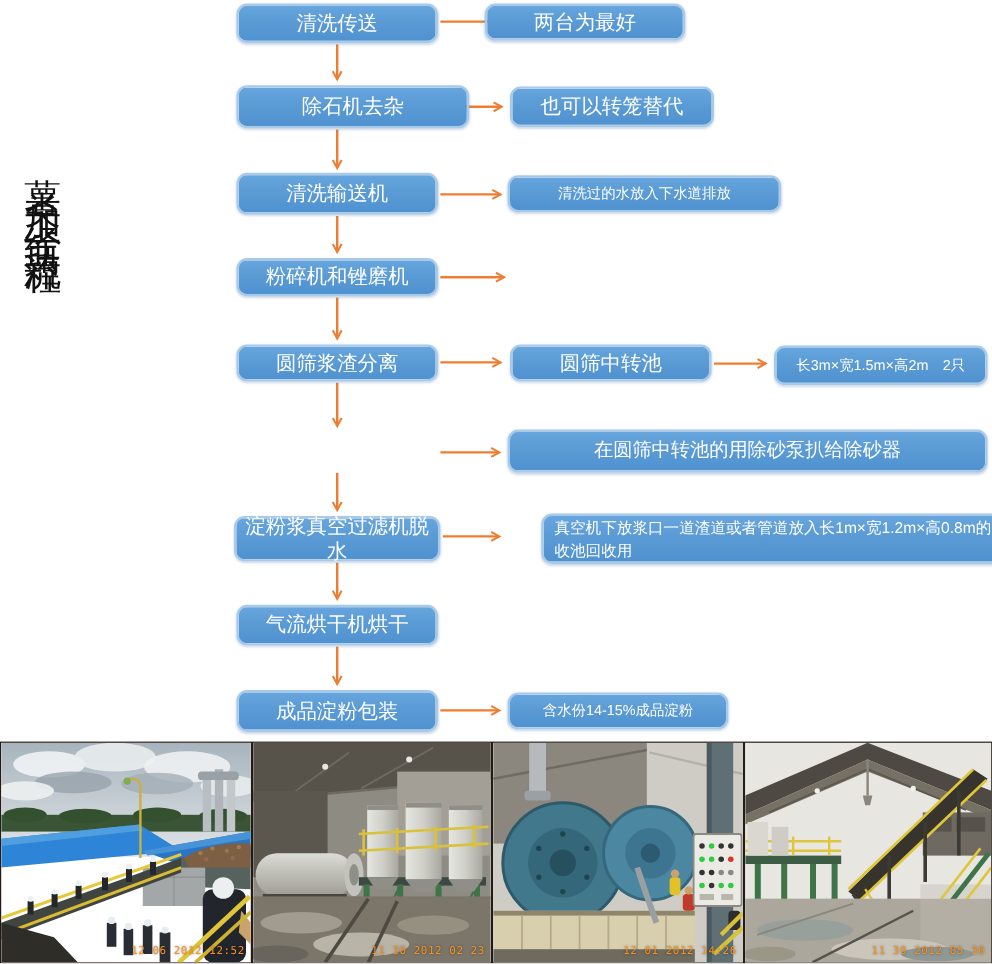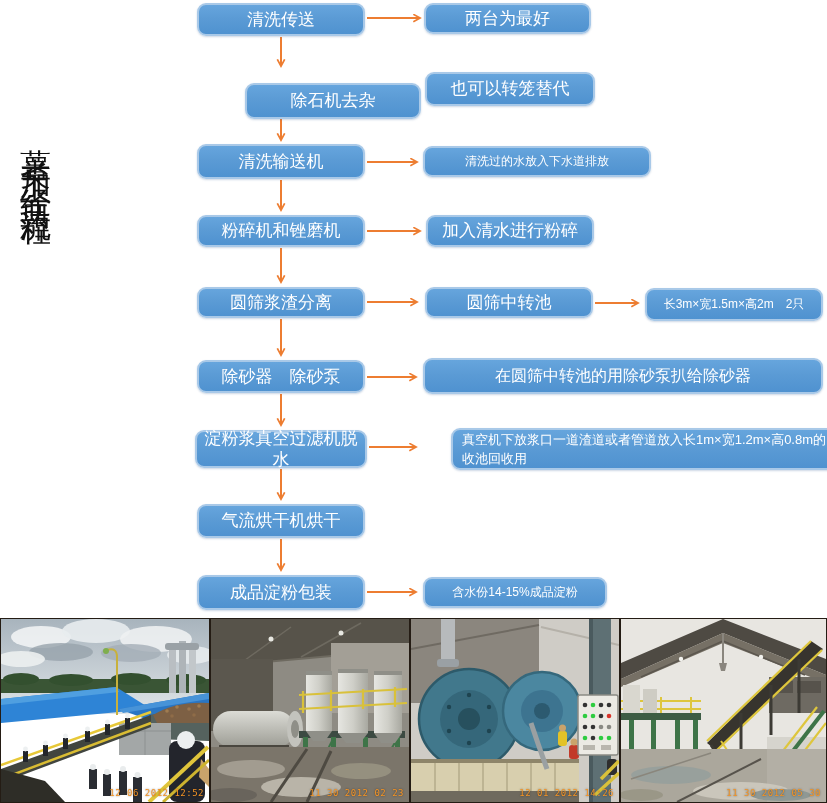--- a/index.html
+++ b/index.html
@@ -62,33 +62,31 @@
       <line x1="367" y1="231" x2="420" y2="231" marker-end="url(#ah)"></line>
       <line x1="367" y1="302" x2="417" y2="302" marker-end="url(#ah)"></line>
       <line x1="595" y1="303" x2="638" y2="303" marker-end="url(#ah)"></line>
       <line x1="367" y1="377" x2="416" y2="377" marker-end="url(#ah)"></line>
       <line x1="369" y1="447" x2="416" y2="447" marker-end="url(#ah)"></line>
       <line x1="367" y1="592" x2="416" y2="592" marker-end="url(#ah)"></line>
     </g>
   </svg>
 
   <div class="fbox" style="left:197px;top:3px;width:168px;height:33px;">清洗传送</div>
-  <div class="fbox" style="left:197px;top:83px;width:176px;height:36px;margin-left:48px;">除石机去杂</div>
+  <div class="fbox" style="left:197px;top:71px;width:194px;height:36px;">除石机去杂</div>
   <div class="fbox" style="left:197px;top:144px;width:168px;height:35px;">清洗输送机</div>
   <div class="fbox" style="left:197px;top:287px;width:168px;height:31px;">圆筛浆渣分离</div>
   <div class="fbox" style="left:197px;top:215px;width:168px;height:32px;">粉碎机和锉磨机</div>
-  <div class="fbox" style="left:197px;top:360px;width:168px;height:33px;">除砂器　除砂泵</div>
   <div class="fbox" style="left:197px;top:504px;width:168px;height:34px;">气流烘干机烘干</div>
   <div class="fbox" style="left:195px;top:430px;width:172px;height:38px;">淀粉浆真空过滤机脱水</div>
   <div class="fbox" style="left:197px;top:575px;width:168px;height:35px;">成品淀粉包装</div>
 
-  <div class="fbox" style="left:424px;top:3px;width:167px;height:31px;">两台为最好</div>
+  <div class="fbox" style="left:404px;top:3px;width:167px;height:31px;">两台为最好</div>
   <div class="fbox" style="left:425px;top:72px;width:170px;height:34px;">也可以转笼替代</div>
   <div class="fbox small" style="left:423px;top:146px;width:228px;height:31px;">清洗过的水放入下水道排放</div>
-  <div class="fbox" style="left:426px;top:215px;width:168px;height:32px;">加入清水进行粉碎</div>
   <div class="fbox" style="left:425px;top:287px;width:168px;height:31px;">圆筛中转池</div>
   <div class="fbox small" style="left:645px;top:288px;width:178px;height:33px;">长3m×宽1.5m×高2m　2只</div>
   <div class="fbox" style="left:423px;top:358px;width:400px;height:36px;font-size:16px;">在圆筛中转池的用除砂泵扒给除砂器</div>
   <div class="fbox left" style="left:423px;top:428px;width:402px;height:42px;">真空机下放浆口一道渣道或者管道放入长1m×宽1.2m×高0.8m的回收池回收用</div>
   <div class="fbox small" style="left:423px;top:577px;width:184px;height:31px;">含水份14-15%成品淀粉</div>
 
   <div class="photos">
 
     <div class="photo" style="width:210px;">
       <svg width="208" height="183" viewBox="0 0 208 183">

